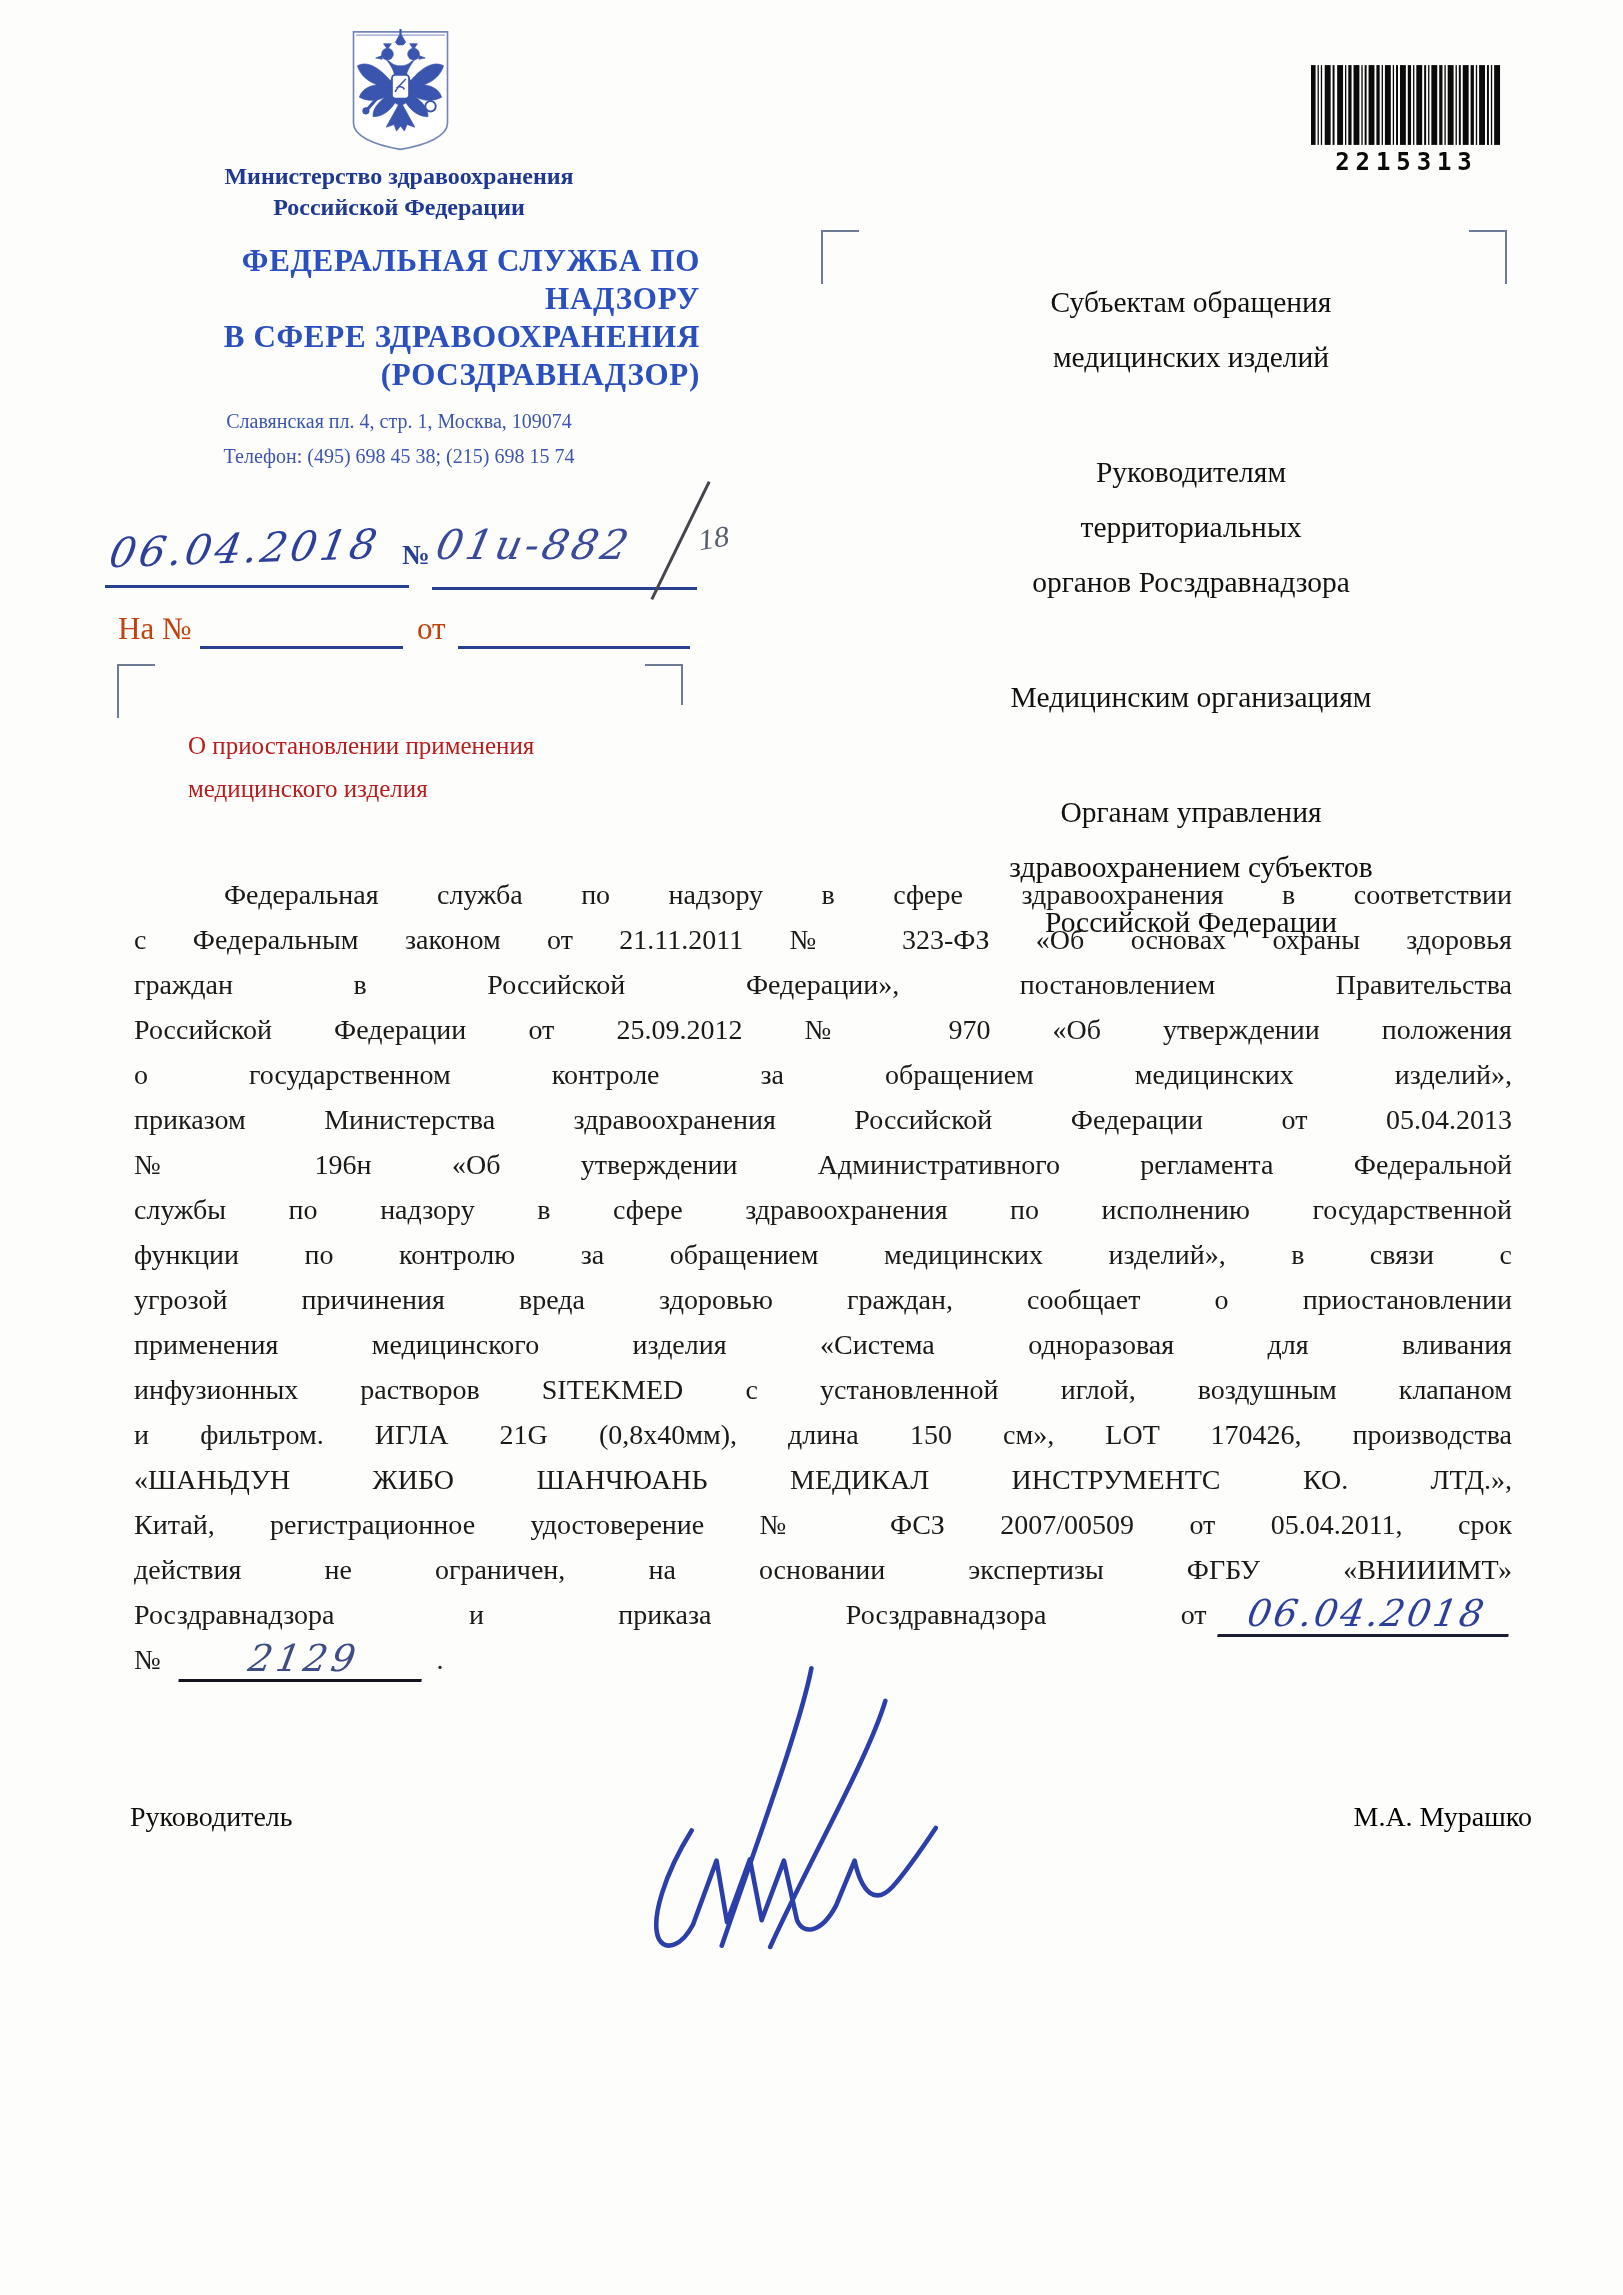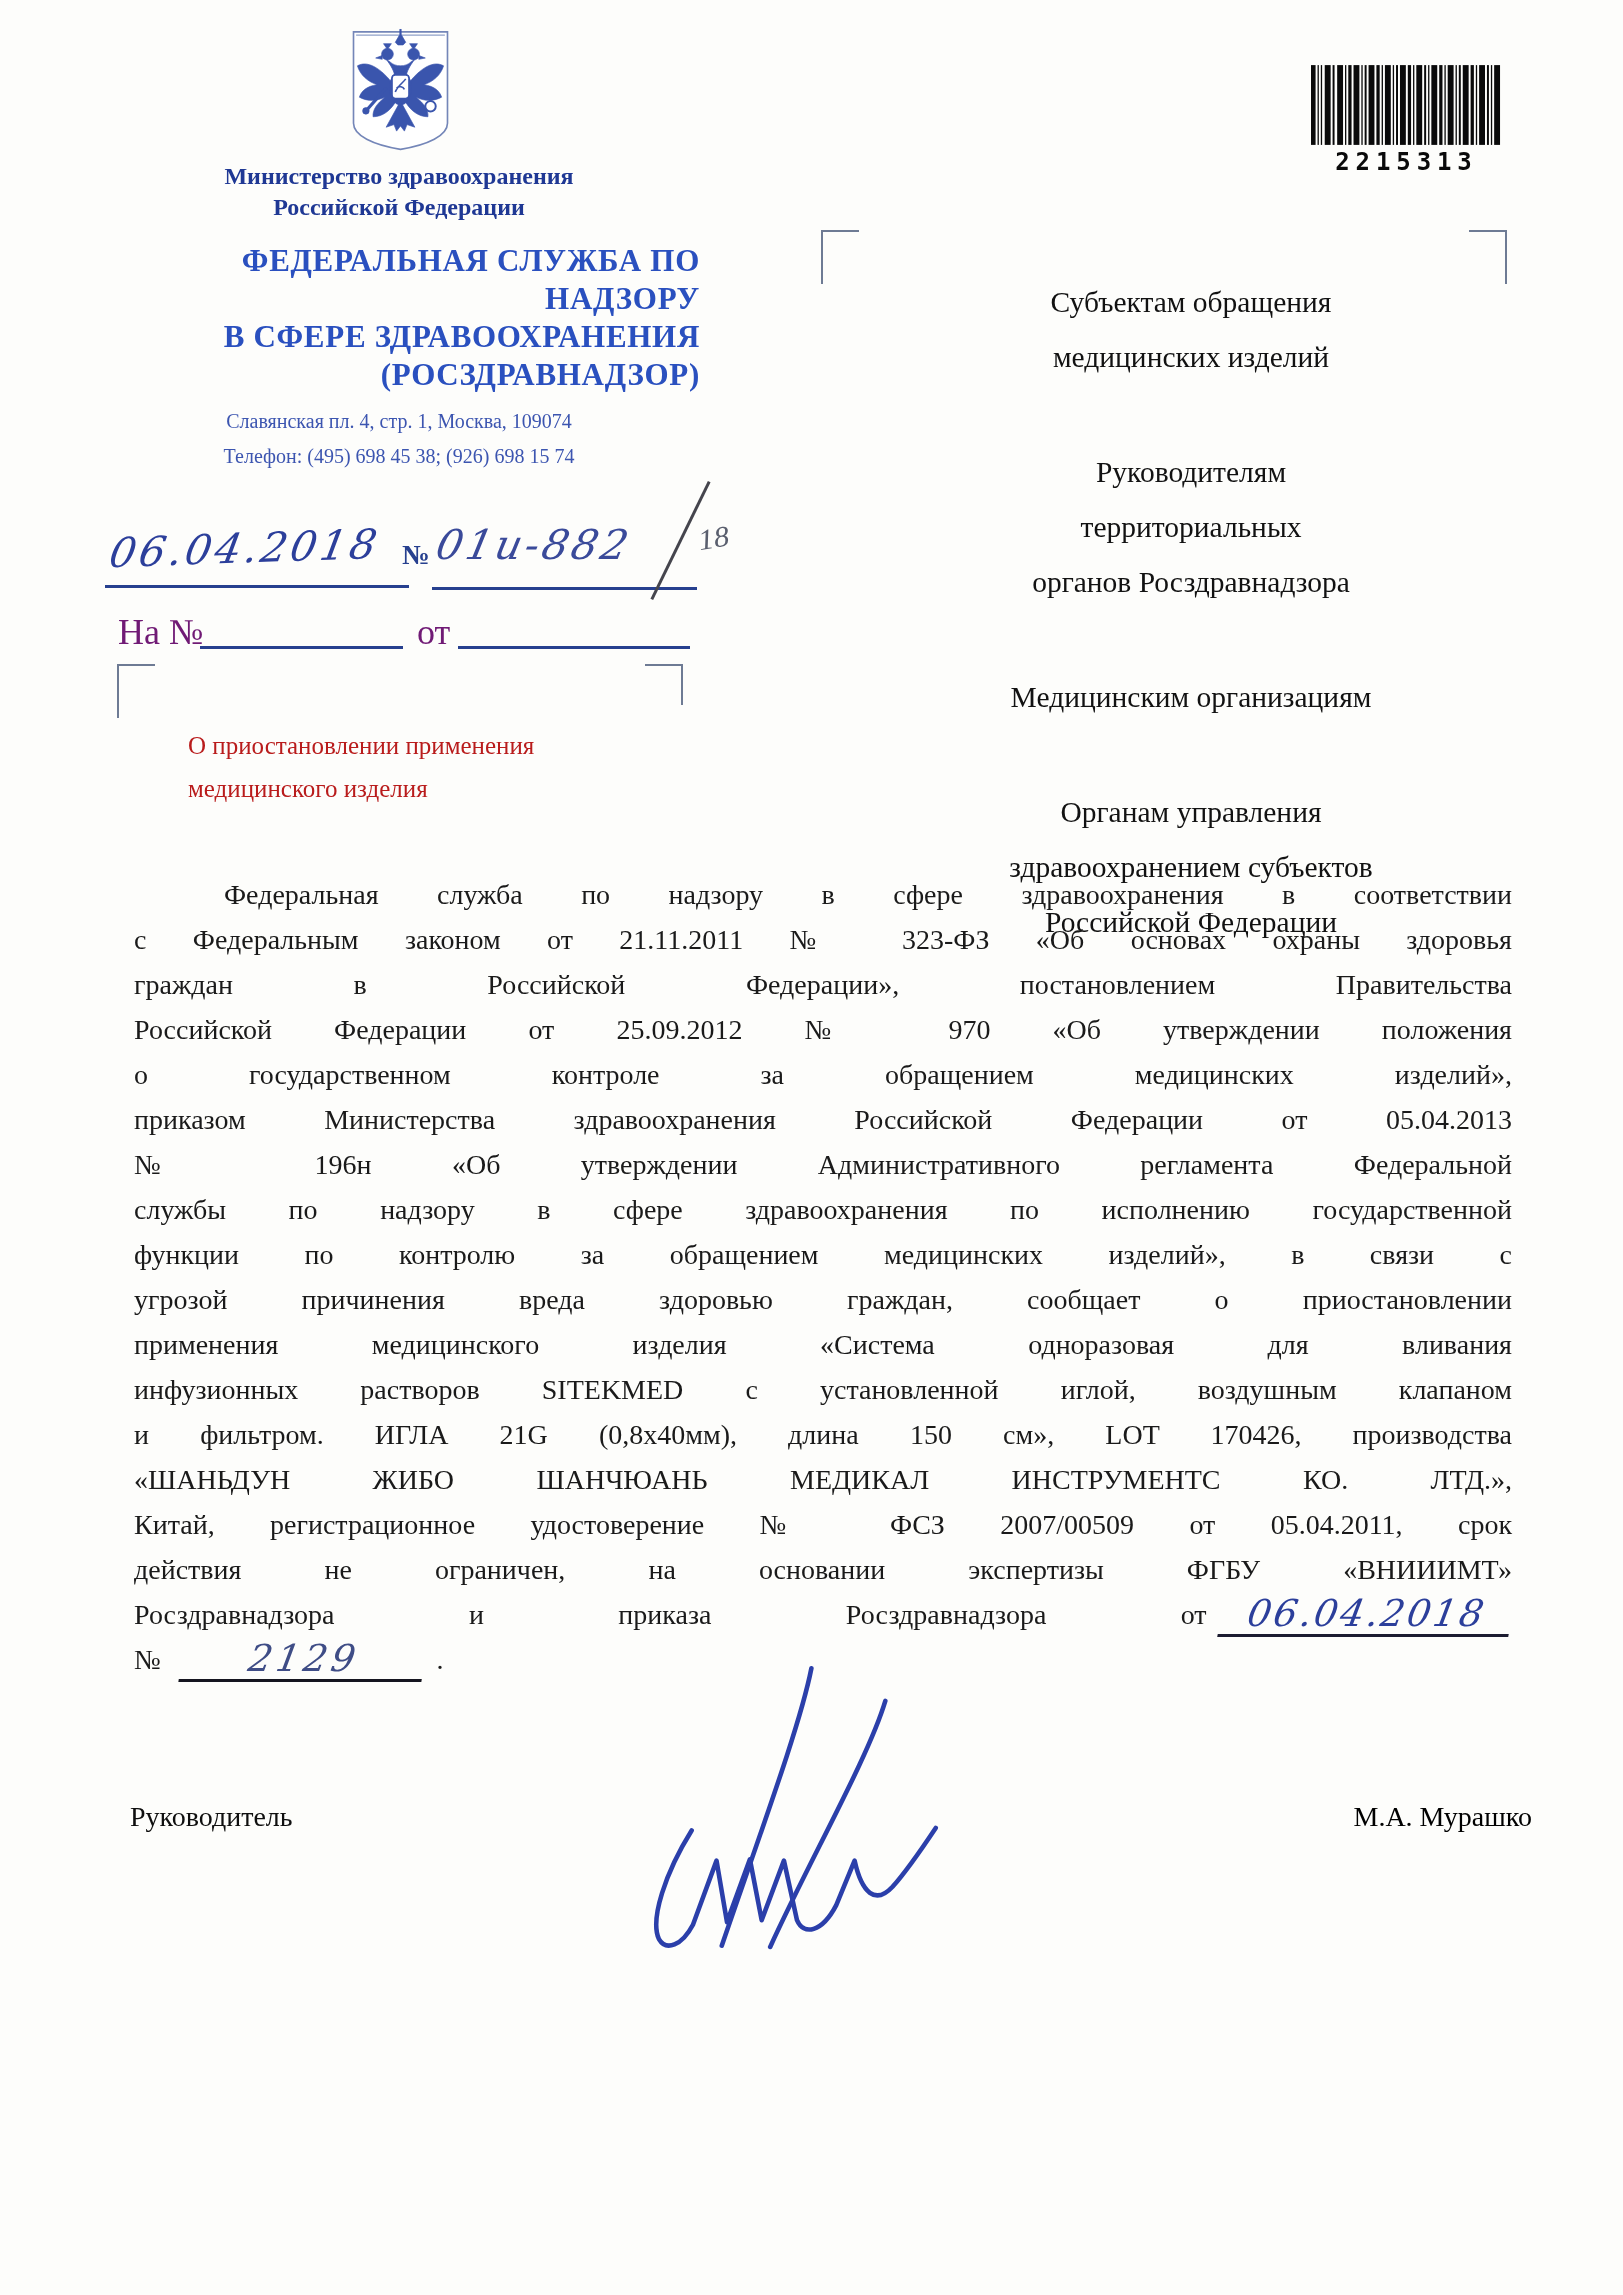--- a/index.html
+++ b/index.html
@@ -31,21 +31,21 @@
   }
   .hw-date   { left:111px; top:524px; width:301px; font-size:41px; color:#2c3f9b; transform:skewX(-12deg) rotate(-2deg); }
   .no-sign   { left:402px; top:539px; font-size:27.5px; color:#27408f; font-weight:bold; }
   .hw-number { left:437px; top:521px; width:236px; font-size:41px; color:#3a4a9a; }
   .u-line { height:2.6px; background:#27408f; }
   .ul1 { left:105px; top:585px; width:304px; }
   .ul2 { left:432px; top:587px; width:265px; }
   .slash-mark { left:679px; top:475px; width:3.3px; height:131px; background:#45454d; transform:rotate(26deg); }
   .hw-suffix { left:699px; top:521px; font-size:30px; color:#5a5f6e; transform:skewX(-12deg) rotate(-10deg); }
 
-  .reply-label { font-size:36px; color:#701a75; }
+  .reply-label { font-size:31px; color:#c2410c; }
   .lbl-na { left:118px; top:611px; }
   .lbl-ot { left:417px; top:611px; }
   .ul3 { left:200px; top:646px; width:203px; }
   .ul4 { left:458px; top:646px; width:232px; }
 
   
   .corner { width:38px; height:54px; border-color:#6e7b94; }
   .tl { border-top:2.6px solid #6e7b94; border-left:2.6px solid #6e7b94; }
   .tr { border-top:2.6px solid #6e7b94; border-right:2.6px solid #6e7b94; }
   .c-addr-l { left:821px; top:230px; }
@@ -137,21 +137,21 @@
   <div class="abs ministry">
     <div>Министерство здравоохранения</div>
     <div>Российской Федерации</div>
   </div>
   <div class="abs service">
     <div>ФЕДЕРАЛЬНАЯ СЛУЖБА ПО НАДЗОРУ</div>
     <div>В СФЕРЕ ЗДРАВООХРАНЕНИЯ</div>
     <div>(РОСЗДРАВНАДЗОР)</div>
   </div>
   <div class="abs addr">Славянская пл. 4, стр. 1, Москва, 109074</div>
-  <div class="abs phone">Телефон: (495) 698 45 38; (926) 698 15 74</div>
+  <div class="abs phone">Телефон: (495) 698 45 38; (215) 698 15 74</div>
 
   <div class="abs barcode-box">
     <svg width="191" height="80" viewBox="0 0 292 122">
       <g fill="#0a0a0a">
         <rect x="0" y="0" width="7" height="122"></rect>
           <rect x="10" y="0" width="2" height="122"></rect>
         <rect x="15" y="0" width="2" height="122"></rect>
           <rect x="21" y="0" width="9" height="122"></rect>
         <rect x="33" y="0" width="3" height="122"></rect>
           <rect x="40" y="0" width="9" height="122"></rect>

